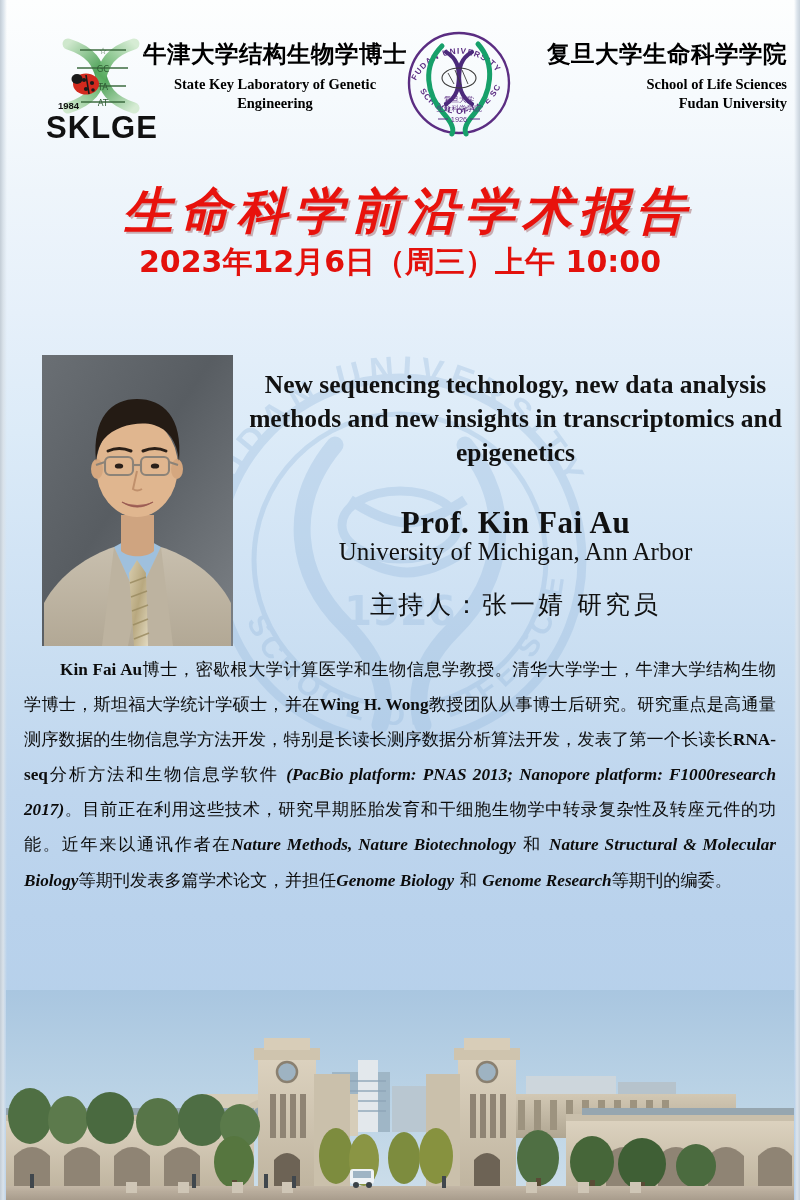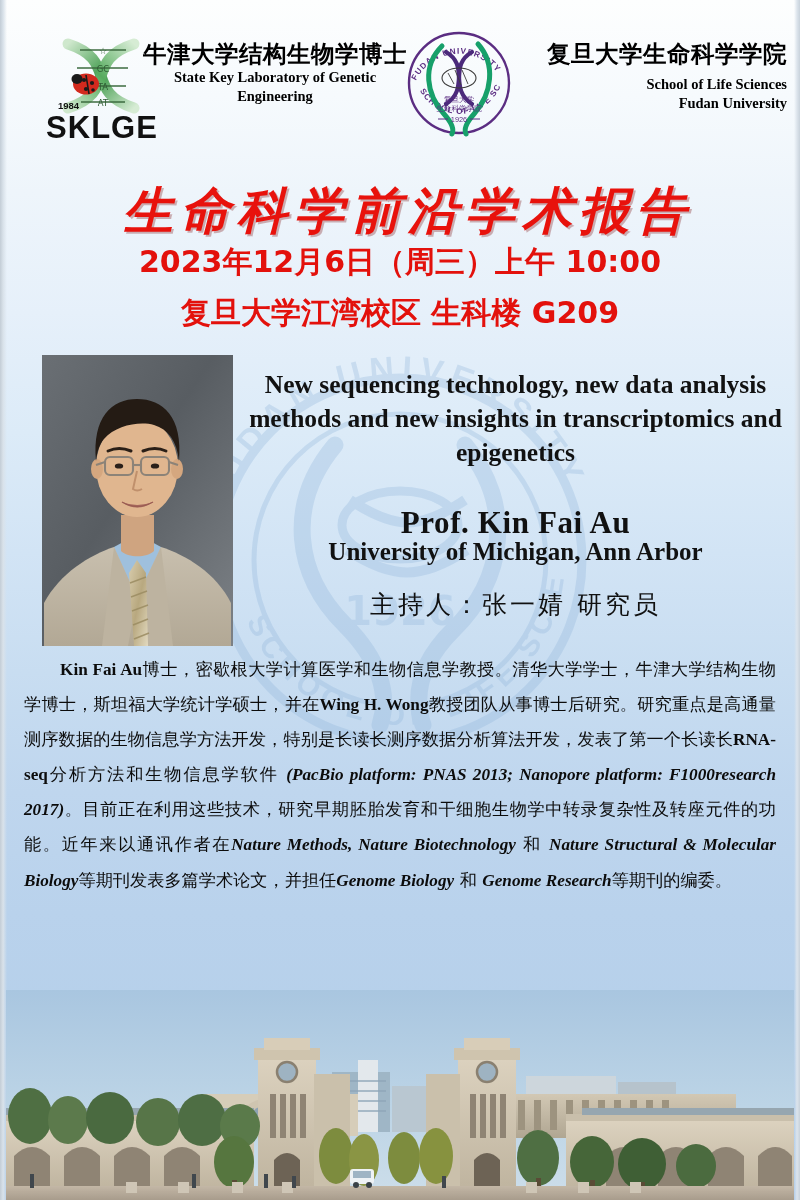--- a/index.html
+++ b/index.html
@@ -36,21 +36,21 @@
   #sklge-logo svg{width:100%;height:100%;display:block;}
 
   #sklge-text{position:absolute;left:140px;top:42px;width:270px;text-align:center;}
   #sklge-text .cn{
     font-family:"DejaVu Sans","Liberation Sans",sans-serif;
     font-weight:700;font-size:23.5px;color:#000;letter-spacing:.5px;
     line-height:1.1;white-space:nowrap;
   }
   #sklge-text .en{
     font-family:"Liberation Serif","DejaVu Serif",serif;
-    font-weight:700;font-size:14.5px;color:#000;line-height:1.32;
+    font-weight:700;font-size:14.5px;color:#000;line-height:1.32;margin-top:7px;
   }
 
   #fudan-logo{left:400px;top:22px;width:118px;height:122px;position:absolute;}
   #fudan-logo svg{width:100%;height:100%;display:block;}
 
   #fudan-text{position:absolute;left:512px;top:42px;width:275px;text-align:right;}
   #fudan-text .cn{
     font-family:"DejaVu Sans","Liberation Sans",sans-serif;
     font-weight:700;font-size:23.5px;color:#000;letter-spacing:.5px;
     line-height:1.1;white-space:nowrap;
@@ -95,21 +95,21 @@
     font-weight:700;font-size:25.5px;color:#111;line-height:1.33;margin-top:12px;
   }
   #speaker-name{
     position:absolute;left:243px;top:505px;width:545px;text-align:center;
     font-family:"Liberation Serif","DejaVu Serif",serif;
     font-weight:700;font-size:31px;color:#111;letter-spacing:.6px;
   }
   #speaker-affiliation{
     position:absolute;left:243px;top:538px;width:545px;text-align:center;
     font-family:"Liberation Serif","DejaVu Serif",serif;
-    font-weight:700;font-size:25px;color:#111;
+    font-weight:400;font-size:25px;color:#111;
   }
   #host-line{
     position:absolute;left:243px;top:588px;width:545px;text-align:center;
     font-family:"DejaVu Sans","Liberation Sans",sans-serif;
     font-weight:400;font-size:25px;color:#111;letter-spacing:3px;
   }
 
   
   #bio{
     position:absolute;left:24px;top:652px;width:752px;
@@ -243,21 +243,20 @@
       <div class="cn">复旦大学生命科学学院</div>
       <div class="en">
         <span>School of Life Sciences</span><br>
         <span>Fudan University</span>
       </div>
     </div>
   </div>
 
   <div id="series-title">生命科学前沿学术报告</div>
   <div id="event-datetime">2023年12月6日（周三）上午 10:00</div>
-  <div id="event-venue">复旦大学江湾校区 生科楼 G209</div>
 
   <div id="portrait">
     <svg viewBox="0 0 191 291" xmlns="http://www.w3.org/2000/svg">
       <defs>
         <linearGradient id="bg" x1="0" y1="0" x2="1" y2="1">
           <stop offset="0%" stop-color="#6a6f74"></stop>
             <stop offset="45%" stop-color="#585d62"></stop>
           <stop offset="100%" stop-color="#7c8186"></stop>
         </linearGradient>
         <linearGradient id="suit" x1="0" y1="0" x2="0" y2="1">

